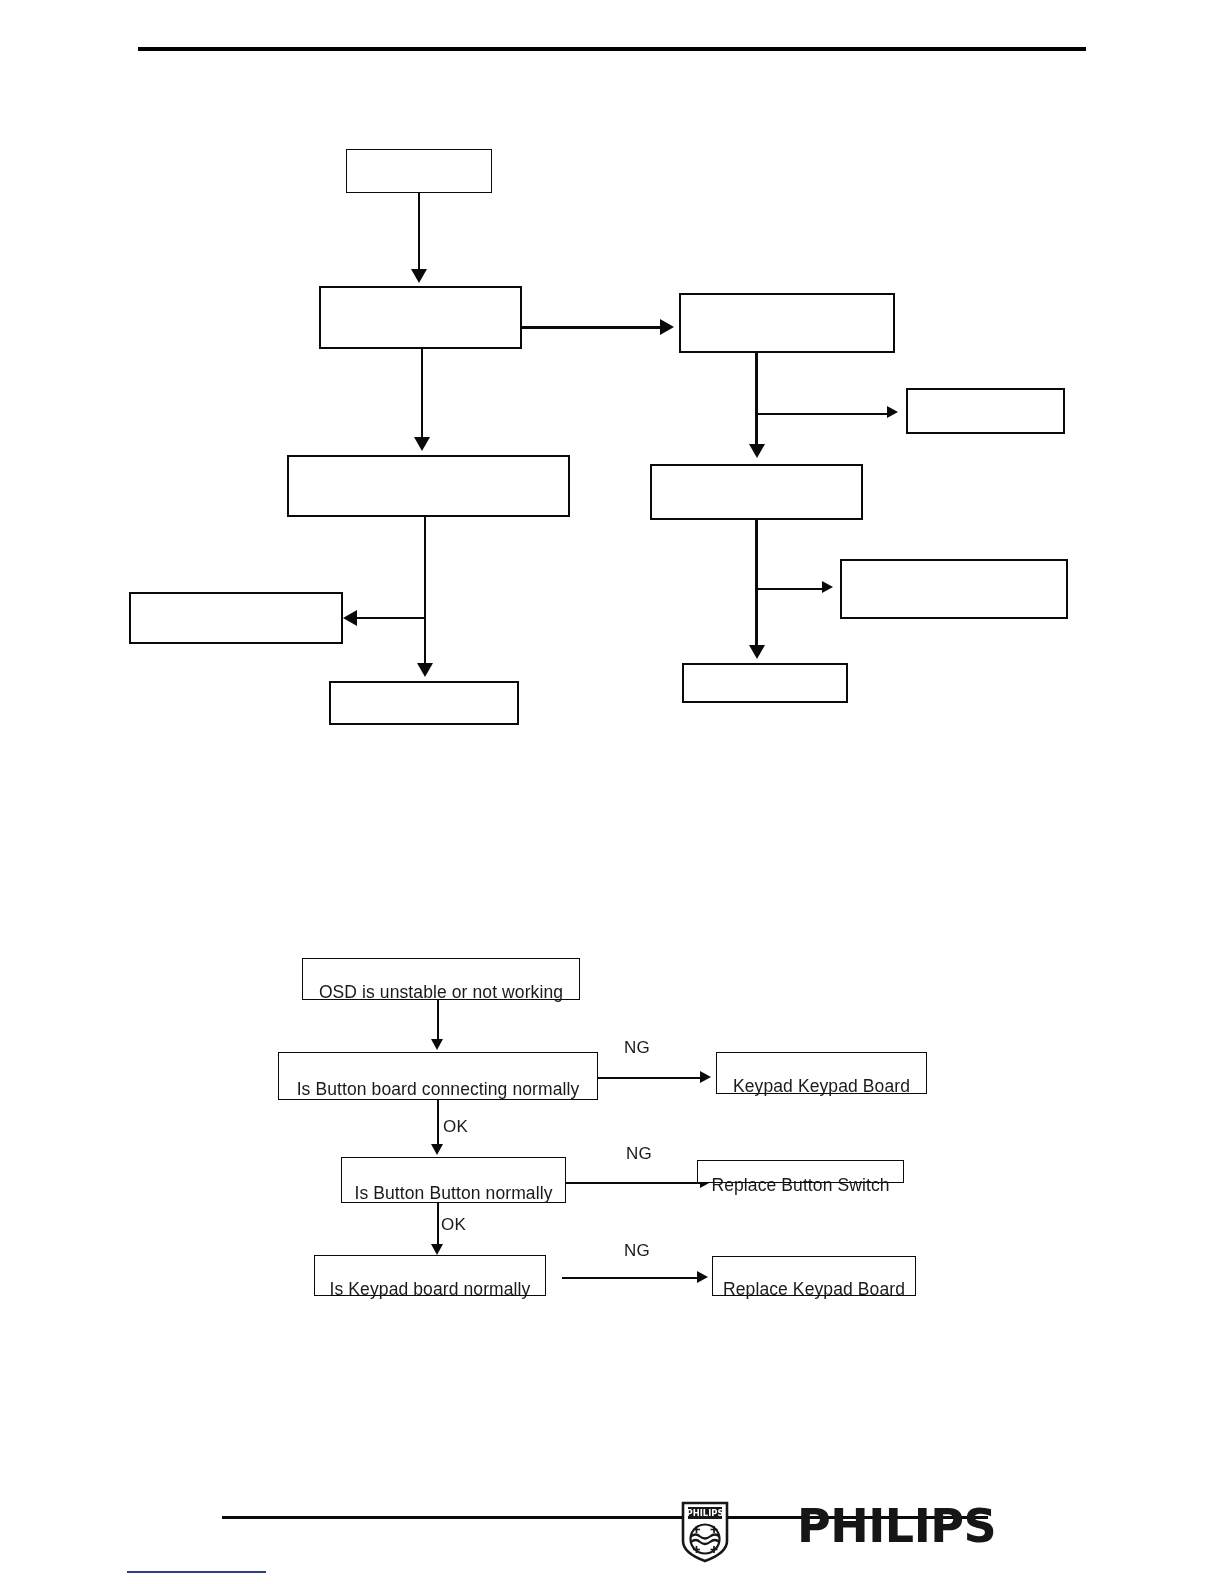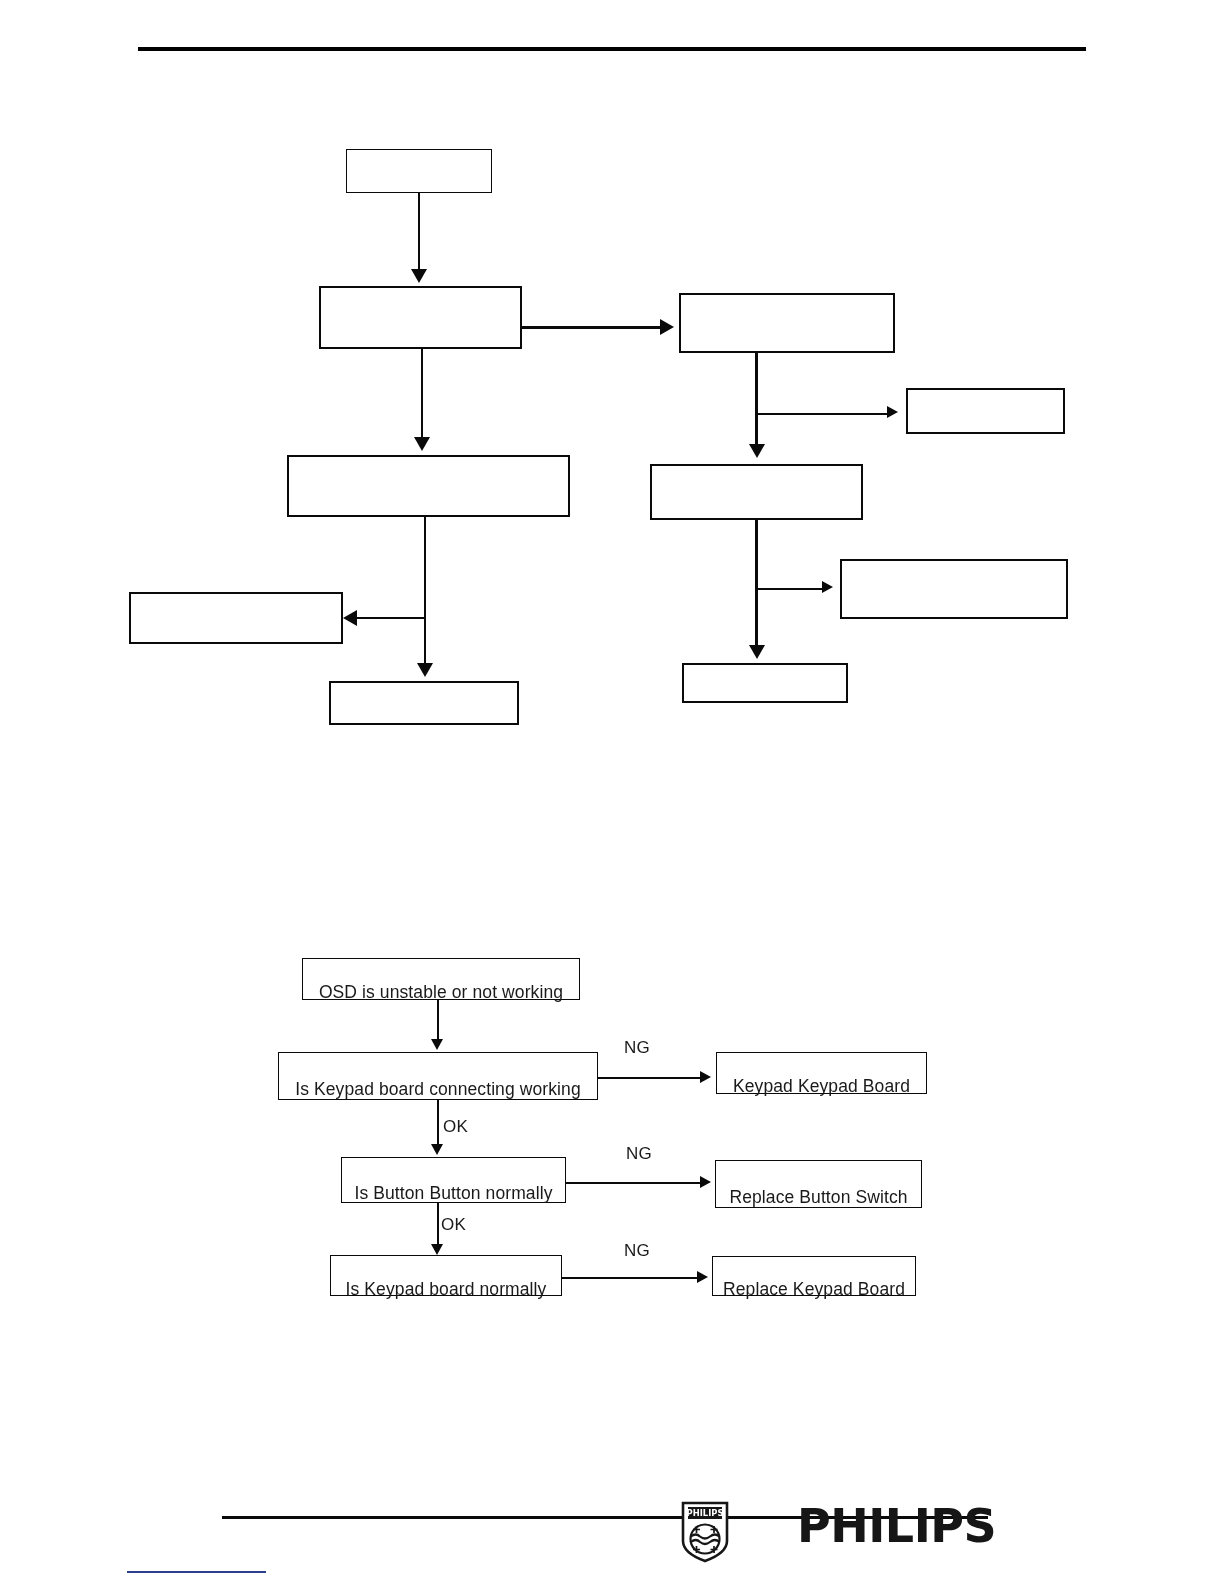--- a/index.html
+++ b/index.html
@@ -222,36 +222,36 @@
     <div class="arrow-down small" style="left:431px; top:1244px;"></div>
 
     <div class="hline" style="left:562px; top:1277px; width:137px;"></div>
     <div class="arrow-right small" style="left:697px; top:1271px;"></div>
 
     <div class="fbox" style="left:302px; top:958px; width:278px; height:42px;">
       <span class="fbox-label">OSD is unstable or not working</span>
     </div>
 
     <div class="fbox" style="left:278px; top:1052px; width:320px; height:48px;">
-      <span class="fbox-label">Is Keypad board connecting working</span>
+      <span class="fbox-label">Is Button board connecting normally</span>
     </div>
 
     <div class="fbox" style="left:716px; top:1052px; width:211px; height:42px;">
       <span class="fbox-label">Keypad Keypad Board</span>
     </div>
 
     <div class="fbox" style="left:341px; top:1157px; width:225px; height:46px;">
       <span class="fbox-label">Is Button Button normally</span>
     </div>
 
-    <div class="fbox" style="left:715px; top:1160px; width:207px; height:48px;">
+    <div class="fbox" style="left:697px; top:1160px; width:207px; height:23px;">
       <span class="fbox-label">Replace Button Switch</span>
     </div>
 
-    <div class="fbox" style="left:330px; top:1255px; width:232px; height:41px;">
+    <div class="fbox" style="left:314px; top:1255px; width:232px; height:41px;">
       <span class="fbox-label">Is Keypad board normally</span>
     </div>
 
     <div class="fbox" style="left:712px; top:1256px; width:204px; height:40px;">
       <span class="fbox-label">Replace Keypad Board</span>
     </div>
 
     <div class="edge-label" style="left:624px; top:1038px;">NG</div>
     <div class="edge-label" style="left:443px; top:1117px;">OK</div>
     <div class="edge-label" style="left:626px; top:1144px;">NG</div>

